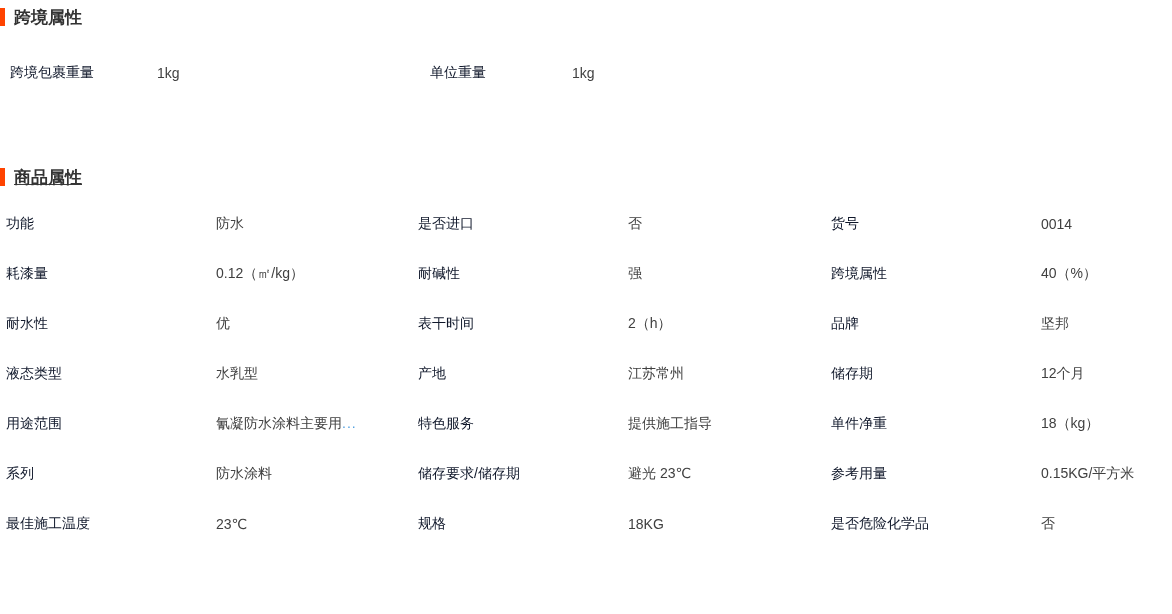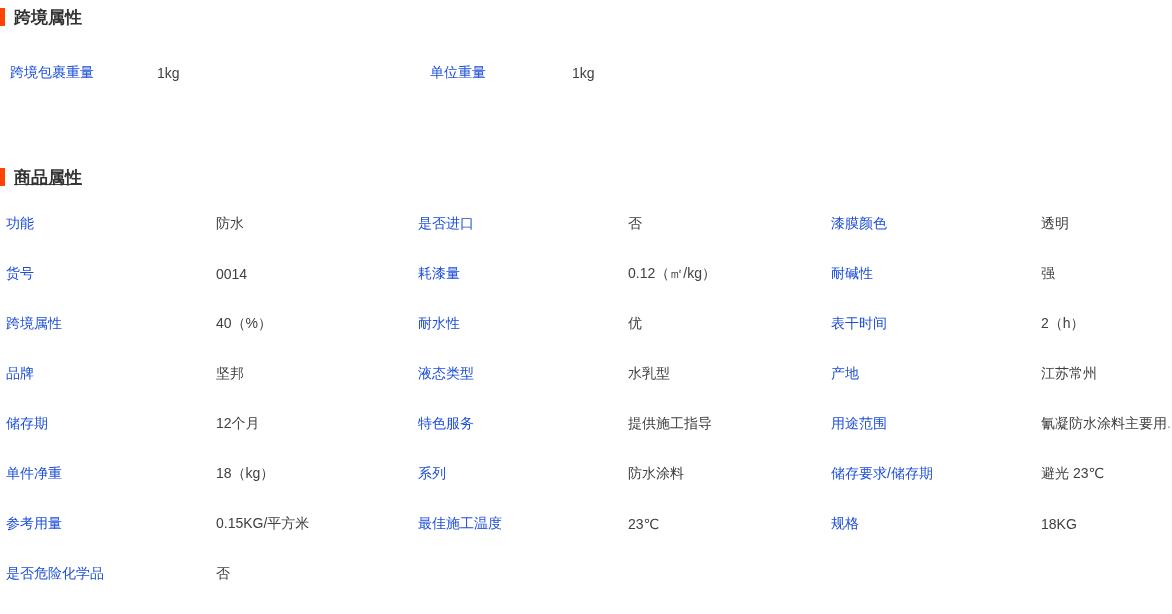--- a/index.html
+++ b/index.html
@@ -57,21 +57,21 @@
       grid-template-columns: 412px 413px 329px;
       grid-auto-rows: 50px;
       padding-left: 6px;
     }
     .cell {
       display: flex;
       align-items: center;
       overflow: visible;
     }
     .lbl {
-      color: #1d4ed8;
+      color: #0f172a;
       white-space: nowrap;
       flex-shrink: 0;
     }
     .cell .lbl { width: 210px; }
     .val {
       color: #404040;
       white-space: nowrap;
     }
     .more {
       color: #51a0e0;
@@ -108,24 +108,20 @@
   <div class="prod-grid">
 
     <div class="cell">
       <span class="lbl">功能</span>
       <span class="val">防水</span>
     </div>
     <div class="cell">
       <span class="lbl">是否进口</span>
       <span class="val">否</span>
     </div>
-    <div class="cell">
-      <span class="lbl">漆膜颜色</span>
-      <span class="val">透明</span>
-    </div>
 
     <div class="cell">
       <span class="lbl">货号</span>
       <span class="val">0014</span>
     </div>
     <div class="cell">
       <span class="lbl">耗漆量</span>
       <span class="val">0.12（㎡/kg）</span>
     </div>
     <div class="cell">
@@ -157,27 +153,27 @@
     <div class="cell">
       <span class="lbl">产地</span>
       <span class="val">江苏常州</span>
     </div>
 
     <div class="cell">
       <span class="lbl">储存期</span>
       <span class="val">12个月</span>
     </div>
     <div class="cell">
+      <span class="lbl">用途范围</span>
+      <span class="val"><span>氰凝防水涂料主要用</span><span class="more">...</span></span>
+    </div>
+    <div class="cell">
       <span class="lbl">特色服务</span>
       <span class="val">提供施工指导</span>
     </div>
-    <div class="cell">
-      <span class="lbl">用途范围</span>
-      <span class="val"><span>氰凝防水涂料主要用</span><span class="more">...</span></span>
-    </div>
 
     <div class="cell">
       <span class="lbl">单件净重</span>
       <span class="val">18（kg）</span>
     </div>
     <div class="cell">
       <span class="lbl">系列</span>
       <span class="val">防水涂料</span>
     </div>
     <div class="cell">

